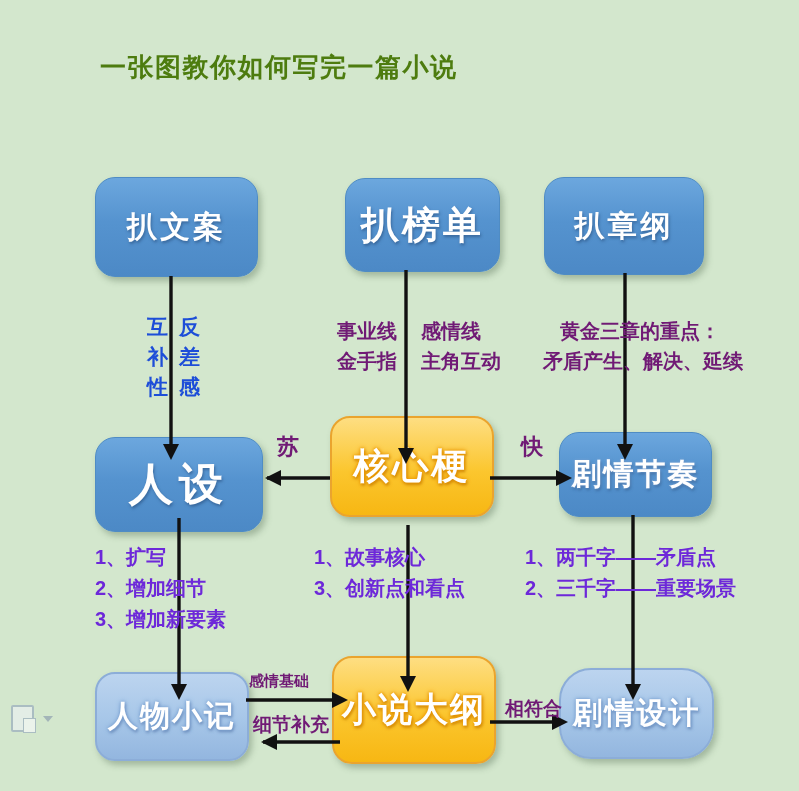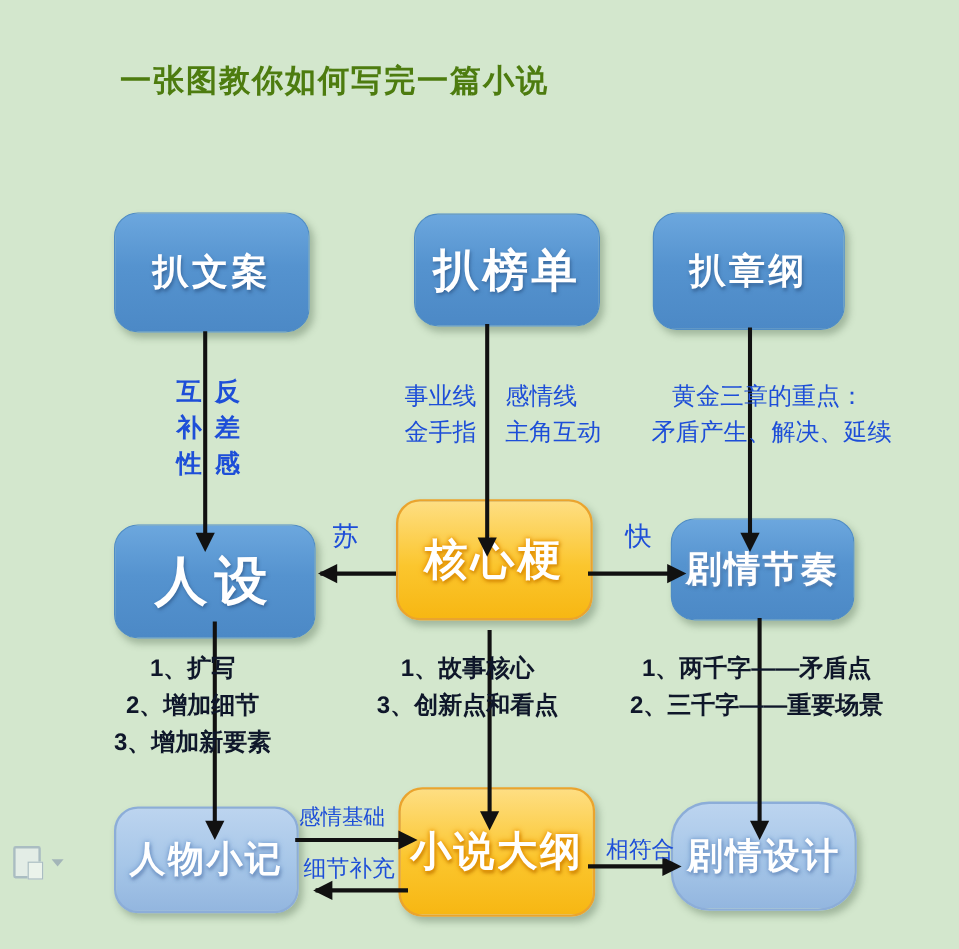--- a/index.html
+++ b/index.html
@@ -28,31 +28,31 @@
     background:linear-gradient(180deg,#fede82 0%,#fbc62e 55%,#f7b713 100%);
     border:2px solid #eaa42e;
     text-shadow:0 0 3px #ef9d06,0 0 5px #e89404,1px 2px 3px rgba(180,110,0,.8);
   }
   .box.lightblue{
     background:linear-gradient(180deg,#bcd4ef 0%,#a6c6e8 55%,#93b6df 100%);
     border:2px solid #8cadd8;
     text-shadow:0 0 3px #7da4d4,0 0 5px #7da4d4,1px 2px 3px rgba(70,100,150,.65);
   }
   .lbl{
-    position:absolute;font-weight:normal;color:#1d4ed8;z-index:6;
+    position:absolute;font-weight:bold;color:#701a75;z-index:6;
     font-size:20px;line-height:30px;white-space:nowrap;
   }
   .vlbl{
     position:absolute;font-weight:bold;color:#1d4ed8;z-index:6;
     font-size:21px;line-height:30px;width:23px;
     word-break:break-all;text-align:right;white-space:normal;
   }
   .list{
-    position:absolute;font-weight:bold;color:#0f172a;z-index:6;
-    font-size:20px;line-height:31px;white-space:nowrap;text-align:center;
+    position:absolute;font-weight:bold;color:#6d28d9;z-index:6;
+    font-size:20px;line-height:31px;white-space:nowrap;
   }
   .arrows{position:absolute;left:0;top:0;z-index:5;pointer-events:none;}
   .paste-widget{position:absolute;left:11px;top:705px;z-index:8;display:flex;align-items:center;opacity:.75;}
   .paste-icon{position:relative;width:19px;height:23px;border:2px solid #9db0bf;background:#e9f0ef;border-radius:2px;}
   .paste-icon .sheet{position:absolute;right:-4px;bottom:-3px;width:11px;height:13px;background:#f4f8f6;border:1.5px solid #9db0bf;}
   .paste-caret{width:0;height:0;margin-left:9px;border-left:5px solid transparent;border-right:5px solid transparent;border-top:6px solid #93a5b2;}
 </style>
 </head>
 <body>
 
@@ -146,21 +146,21 @@
   <div class="lbl" style="left:337px;top:346px;">金手指</div>
   <div class="lbl" style="left:421px;top:316px;">感情线</div>
   <div class="lbl" style="left:421px;top:346px;">主角互动</div>
 
   <div class="lbl" style="left:543px;top:316px;margin-left:17px;">黄金三章的重点：</div>
   <div class="lbl" style="left:543px;top:346px;">矛盾产生、解决、延续</div>
 
   <div class="lbl" style="left:277px;top:432px;font-size:22px;">苏</div>
   <div class="lbl" style="left:521px;top:432px;font-size:22px;">快</div>
 
-  <div class="lbl" style="left:249px;top:666px;font-size:18px;">感情基础</div>
+  <div class="lbl" style="left:249px;top:666px;font-size:15px;">感情基础</div>
   <div class="lbl" style="left:253px;top:710px;font-size:19px;">细节补充</div>
   <div class="lbl" style="left:505px;top:694px;font-size:19px;">相符合</div>
 
   <div class="list" style="left:95px;top:542px;">
     <div>1、扩写</div>
     <div>2、增加细节</div>
     <div>3、增加新要素</div>
   </div>
   <div class="list" style="left:298px;top:542px;margin-left:16px;">
     <div>1、故事核心</div>

